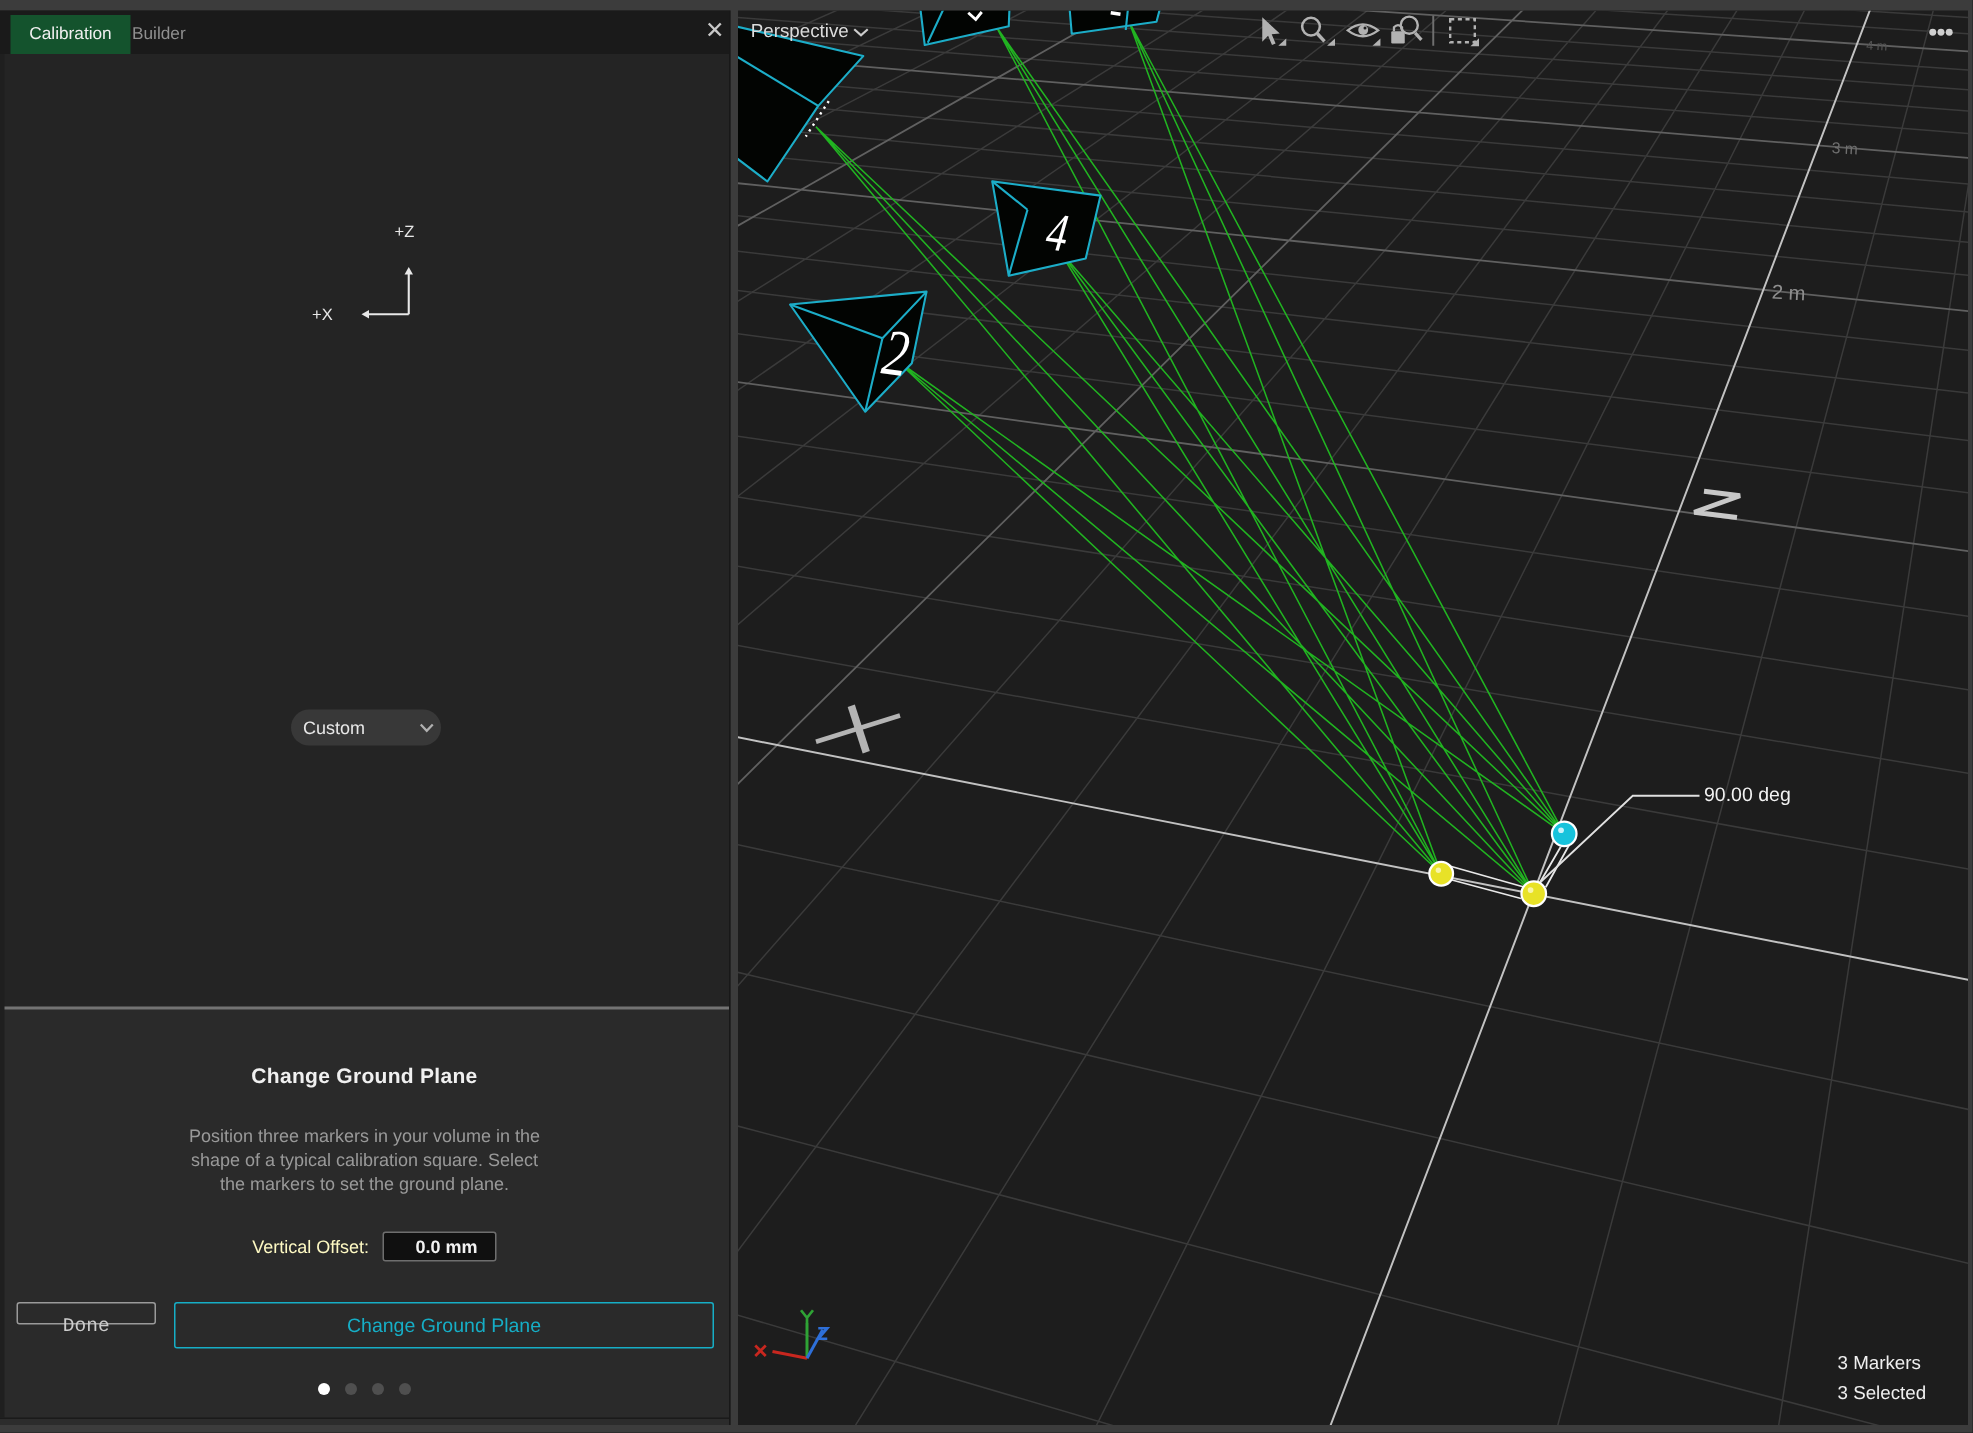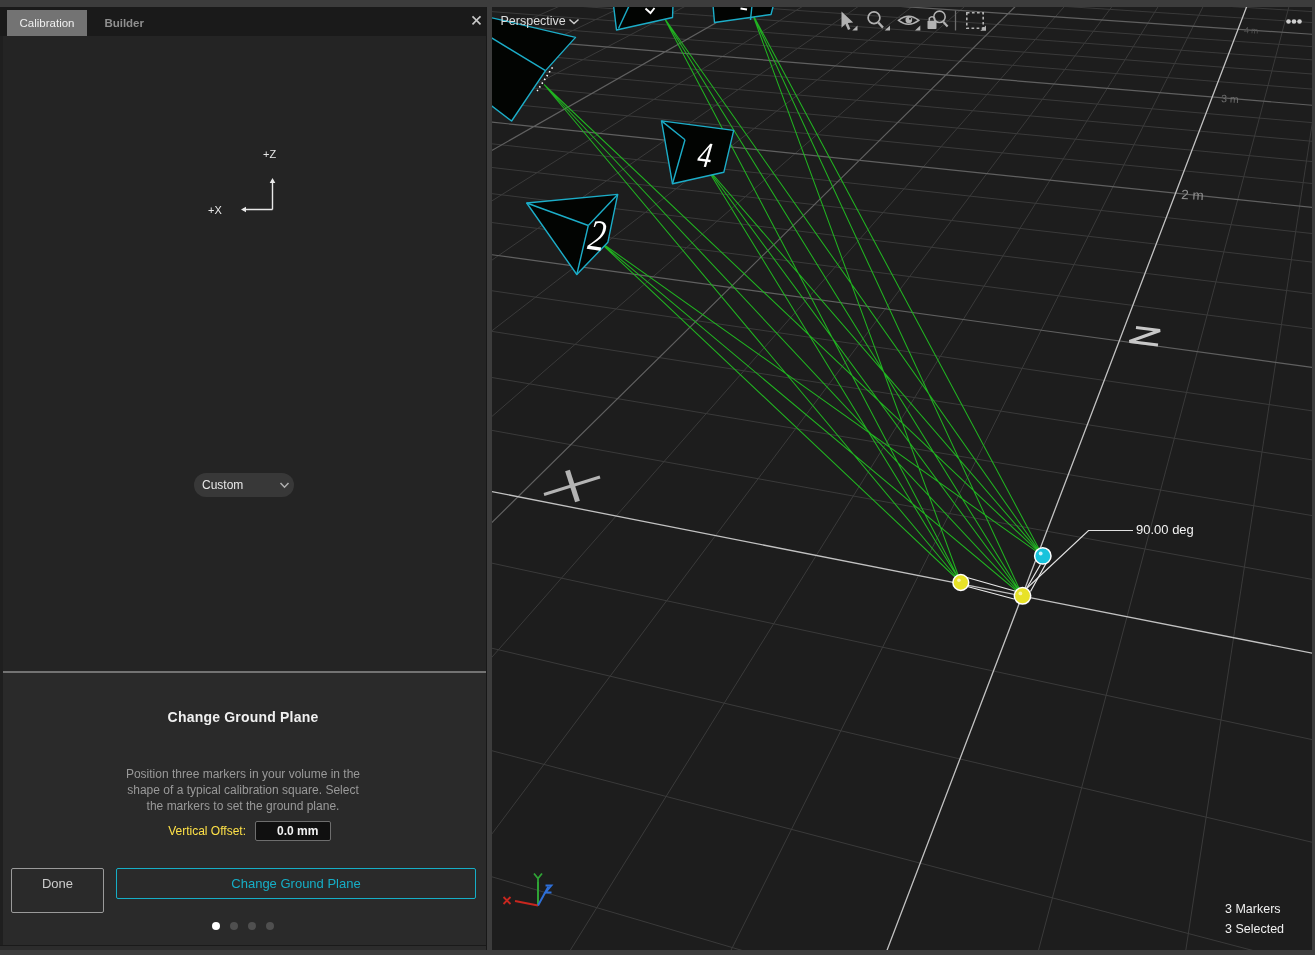--- a/index.html
+++ b/index.html
@@ -1,27 +1,27 @@
 <!DOCTYPE html>
 <html><head><meta charset="utf-8"><style>
 * { margin:0; padding:0; box-sizing:border-box; }
 body { width:1315px; height:955px; background:#3c3c3c; font-family:"Liberation Sans",sans-serif; overflow:hidden; position:relative; }
 #panel { position:absolute; left:0; top:7px; width:487px; height:943px; background:#242424; border-right:1px solid #181818; }
 #tabbar { position:absolute; left:0; top:0; width:100%; height:29px; background:#1a1a1a; }
-#tab-act { position:absolute; left:7px; top:3px; width:80px; height:26px; background:#737373; color:#f0f0f0; font-size:11.5px; line-height:26px; text-align:center; }
-#tab-in { position:absolute; left:88px; top:3px; width:56px; height:26px; color:#8f8f8f; font-size:11.5px; line-height:26px; text-align:right;font-weight:bold; }
+#tab-act { position:absolute; left:7px; top:3px; width:80px; height:26px; background:#14532d; color:#f0f0f0; font-size:11.5px; line-height:26px; text-align:center; }
+#tab-in { position:absolute; left:88px; top:3px; width:56px; height:26px; color:#8f8f8f; font-size:11.5px; line-height:26px; text-align:left; }
 #tabx { position:absolute; right:0px; top:4px; width:19px; height:20px; color:#c8c8c8; font-size:15.5px; line-height:20px; text-align:center; }
 #wiz { position:absolute; left:0; top:664px; width:100%; height:274px; background:#2a2a2a; border-top:2px solid #737373; }
 #wh { margin-top:36px; text-align:center; color:#f0f0f0; font-size:14px; font-weight:700; letter-spacing:0.2px; }
-#wp { margin-top:41px; text-align:center; color:#999999; font-size:12px; line-height:16px; }
+#wp { margin-top:24px; text-align:center; color:#999999; font-size:12px; line-height:16px; }
 #vo { position:absolute; left:0; top:148px; width:100%; }
-#vol { position:absolute; right:240px; top:3px; color:#fde047; font-size:12px;text-align:right; }
+#vol { position:absolute; right:240px; top:3px; color:#fef9c3; font-size:12px;text-align:right; }
 #voi { position:absolute; left:255px; top:0; width:76px; height:20px; background:#101010; border:1px solid #6e6e6e; border-radius:2px; color:#f2f2f2; font-size:12px; font-weight:700; line-height:19px; padding-left:21px; }
 #btns { position:absolute; left:0; top:195px; width:100%; height:31px; }
-#bdone { position:absolute; left:11px; top:0; width:93px; height:45px; border:1px solid #9a9a9a; border-radius:2px; color:#cccccc; font-size:13px; line-height:29px; text-align:center; }
+#bdone { position:absolute; left:11px; top:0; width:93px; height:15px; border:1px solid #9a9a9a; border-radius:2px; color:#cccccc; font-size:13px; line-height:29px; text-align:center;font-family:Liberation Mono, monospace; }
 #bcgp { position:absolute; left:116px; top:0; width:360px; height:31px; border:1px solid #16aec6; border-radius:2px; color:#16aec6; font-size:13px; line-height:29px; text-align:center; }
 #dots { position:absolute; left:0; top:249px; width:100%; text-align:center; font-size:0; }
 #dots span { display:inline-block; width:8px; height:8px; border-radius:50%; background:#4f4f4f; margin:0 5px; }
 #dots span.on { background:#ffffff; }
 #pstrip { position:absolute; left:0; top:938px; width:100%; height:5px; background:#2c2c2c; border-top:1px solid #1a1a1a; }
 #view { position:absolute; left:492px; top:7px; width:820px; height:943px; background:#1d1d1d; overflow:hidden; }
 </style></head>
 <body>
 <div id="view">
     <svg width="820" height="943" viewBox="492 7 820 943" style="position:absolute;left:0;top:0">

